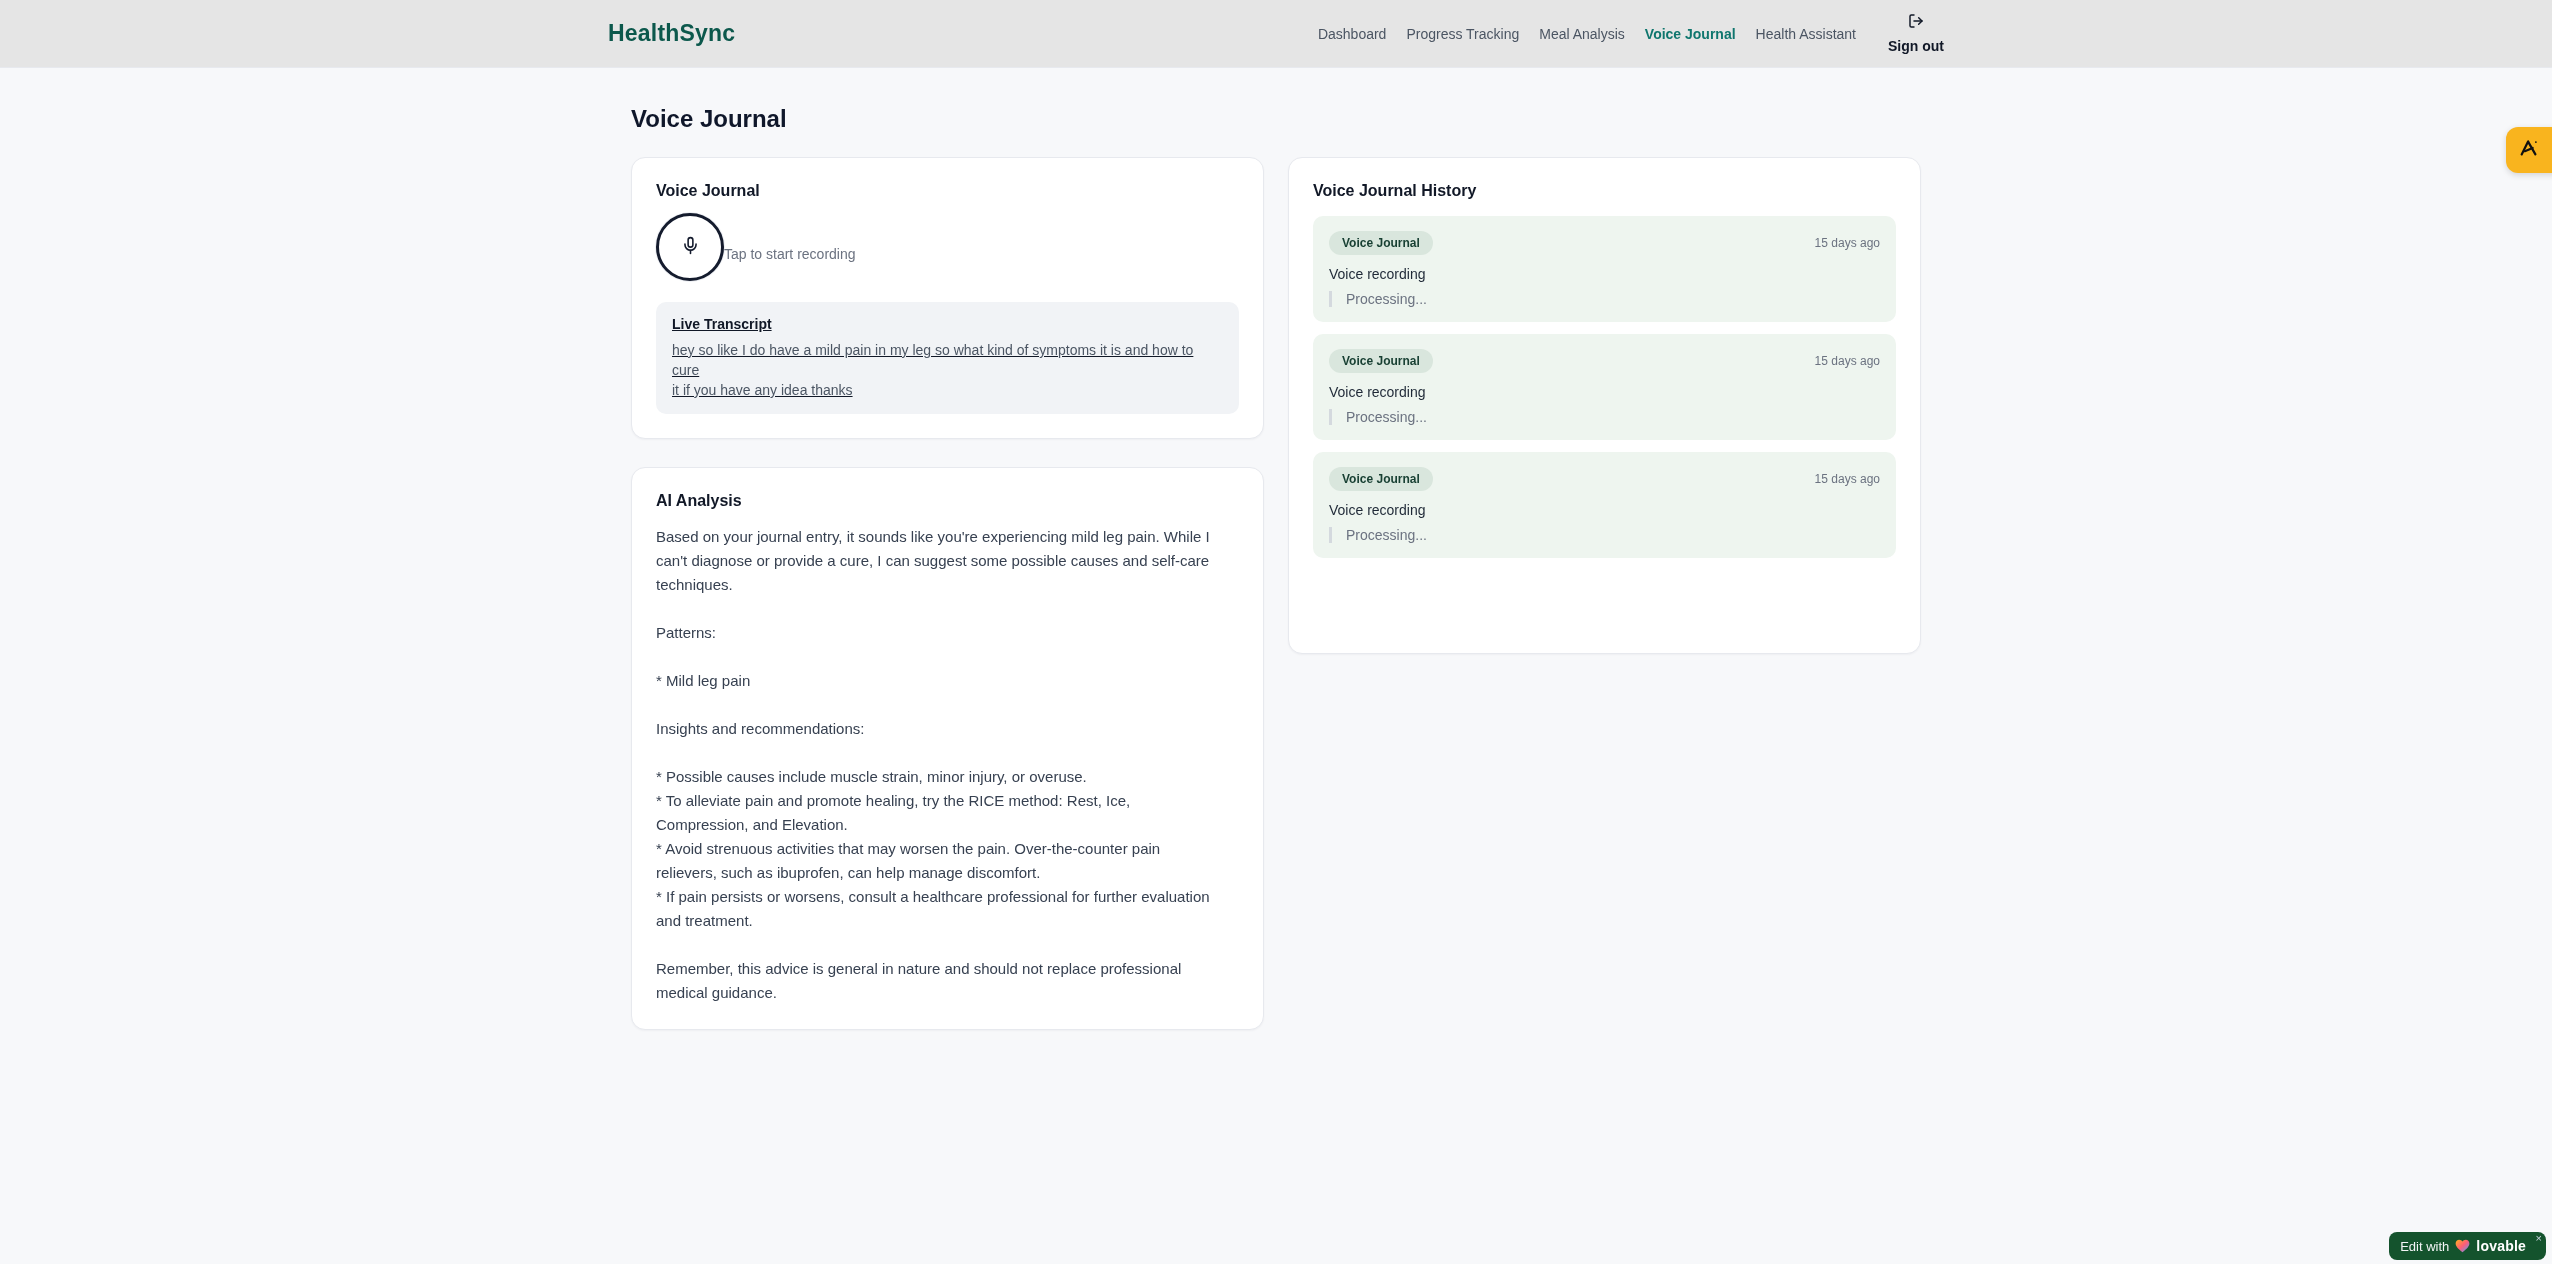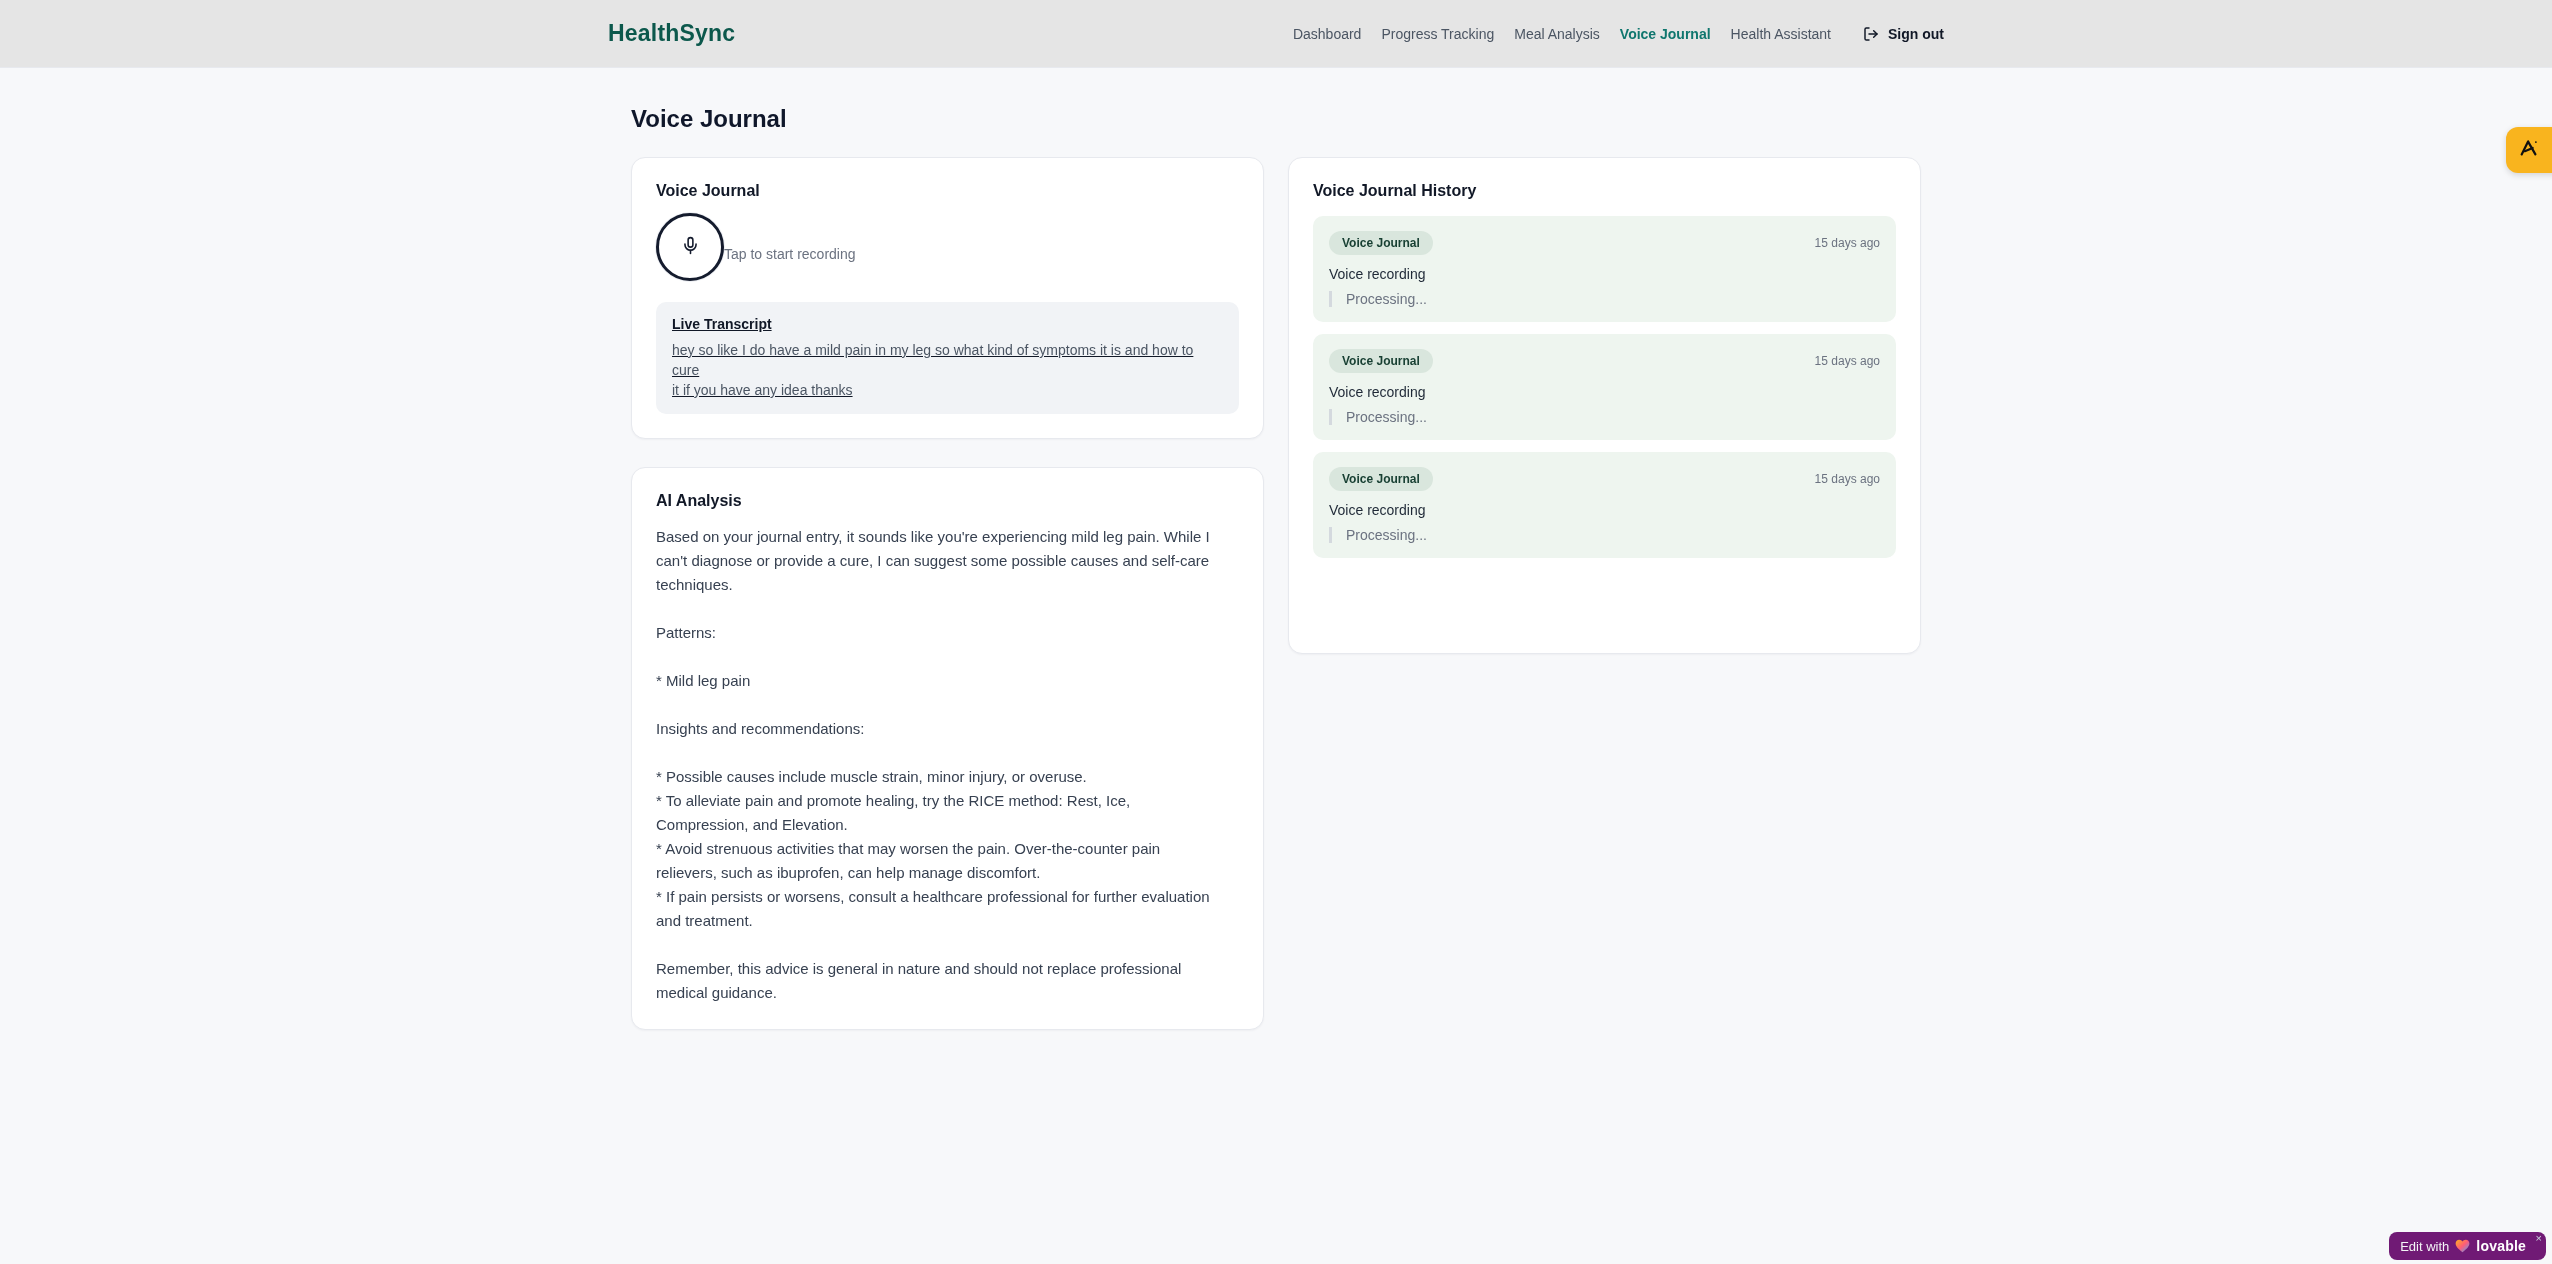--- a/index.html
+++ b/index.html
@@ -14,21 +14,21 @@
   .navbar { background:#e5e5e5; border-bottom:1px solid #e7e9ee; height:68px; }
   .nav-wrap {
     width:1336px; margin:0 auto; height:100%;
     display:flex; align-items:center; justify-content:space-between;
   }
   .logo { font-size:23px; font-weight:700; color:#0c584c; letter-spacing:0.2px; cursor:pointer; }
   .nav-right { display:flex; align-items:center; gap:20px; }
   .nav-link { font-size:14px; color:#4b5563; font-weight:500; text-decoration:none; cursor:pointer; }
   .nav-link.active { color:#0f766e; font-weight:600; }
   .signout { display:flex; align-items:center; gap:9px; margin-left:12px; cursor:pointer;
-             background:none; border:none; font-family:inherit; }
+             background:none; border:none; font-family:inherit;flex-direction:column; }
   .signout svg { display:block; }
   .signout span { font-size:14px; font-weight:700; color:#111827; }
 
   
   .main { width:1290px; margin:0 auto; padding-top:37px; }
   .page-title { font-size:24px; font-weight:700; color:#0f172a; margin-bottom:24px; }
   .grid { display:grid; grid-template-columns:1fr 1fr; gap:24px; align-items:start; }
 
   .card {
     background:#ffffff; border:1px solid #e7e9ee; border-radius:14px;
@@ -74,21 +74,21 @@
 
   
   .side-tab {
     position:fixed; top:127px; right:-12px; width:58px; height:46px;
     background:#f9b41e; border-radius:12px; cursor:pointer;
     display:flex; align-items:center; padding-left:12px;
     box-shadow:0 2px 6px rgba(0,0,0,.15);
   }
   .lovable-badge {
     position:fixed; right:6px; bottom:4px; height:28px;
-    background:#701a75; border-radius:8px;
+    background:#14532d; border-radius:8px;
     display:flex; align-items:center; gap:6px; padding:0 20px 0 11px;
     cursor:pointer;
   }
   .lovable-badge .edit-with { font-size:13px; color:#f3f4f6; }
   .lovable-badge .lovable-word { font-size:14px; font-weight:700; color:#ffffff; letter-spacing:.2px; }
   .lovable-close {
     position:absolute; top:1px; right:4px; font-size:11px; color:#cbd5e1;
     line-height:11px; cursor:pointer;
   }
 </style>

